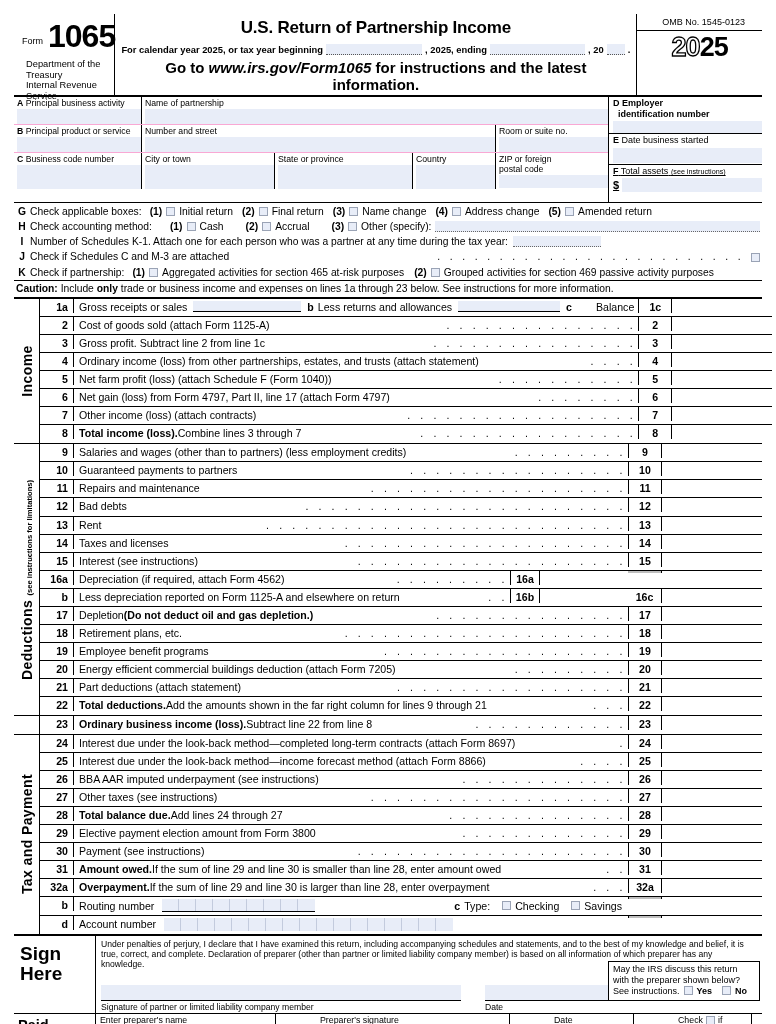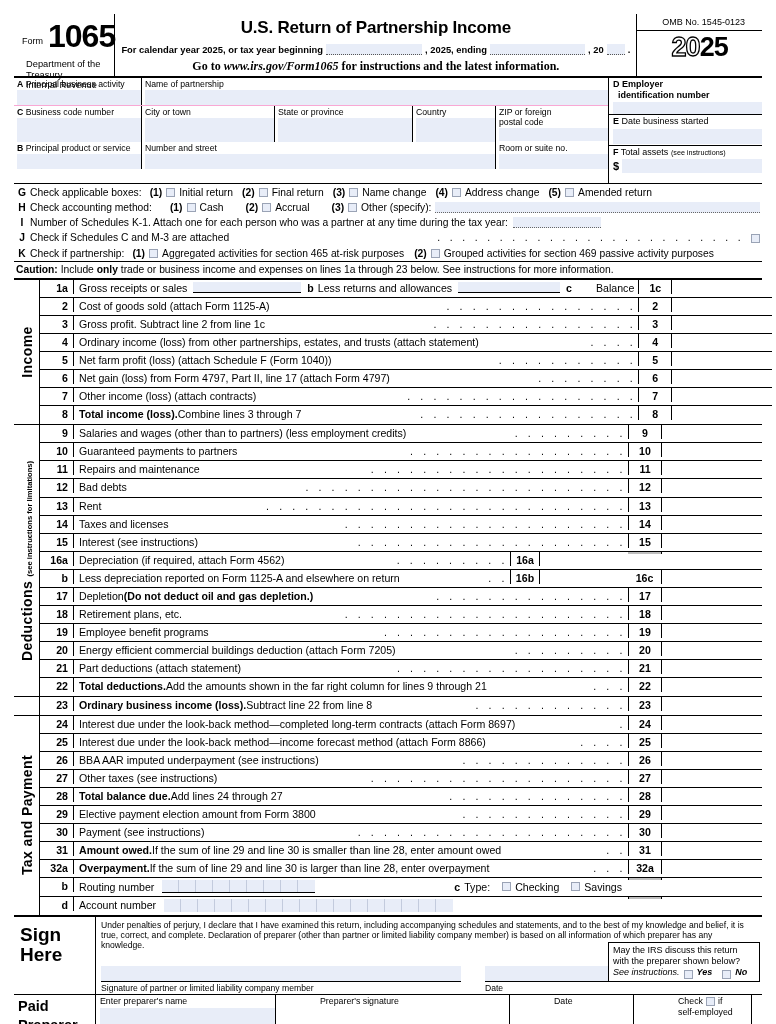--- a/index.html
+++ b/index.html
@@ -28,21 +28,21 @@
       position:absolute; left:34px; top:4px; }
   .hdr-left .dept { font-size:9.3px; line-height:10.6px; position:absolute; left:12px; top:45px; }
   .hdr-mid { flex:1 1 auto; border-left:1.3px solid #000; border-right:1.3px solid #000;
              padding:3px 6px 2px 6px; text-align:center; position:relative; }
   .title { font-size:17px; font-weight:bold; letter-spacing:-0.2px; margin-top:1px; }
   .yearline { font-size:9.4px; font-weight:bold; margin-top:6px; display:flex;
               align-items:flex-end; justify-content:center; white-space:nowrap; }
   .yearline .blank { display:inline-block; height:11px; border-bottom:1px dotted #555;
               background:#e8edf8; margin:0 3px; }
   .b1 { width:96px; } .b2 { width:95px; } .b3 { width:18px; }
-  .gotoline { font-size:12px; font-weight:bold; margin-top:4px;font-family:Liberation Serif, serif; }
+  .gotoline { font-size:15px; font-weight:bold; margin-top:4px; }
   .hdr-right { width:154px; }
   .omb { font-size:9px; text-align:center; padding:3px 0 3px 8px; border-bottom:1px solid #000; }
   .yearbig { text-align:center; padding:1px 0 2px 0; font-size:27px; font-weight:bold;
              letter-spacing:-1px; line-height:31px; }
   .yearbig .hollow { color:#fff; -webkit-text-stroke:1.3px #000; }
 
   
   .entity { border-bottom:1.3px solid #000; }
   .erow { display:flex; border-bottom:1px solid #f9a8d4; }
   .erow:last-child { border-bottom:none; }
@@ -118,21 +118,21 @@
   .sign { display:flex; border-bottom:1.3px solid #000; }
   .sign-l { width:82px; flex:none; border-right:1px solid #000; padding:8px 0 0 6px; }
   .sign-l div { font-size:19px; font-weight:bold; line-height:20px; }
   .sign-r { flex:1 1 auto; padding:3px 0 0 5px; position:relative; }
   .perjury { font-size:8.6px; line-height:10.3px; padding-right:4px; }
   .siglines { display:flex; align-items:flex-end; margin-top:16px; padding-bottom:1px; }
   .sigline { border-bottom:1px solid #000; height:16px; }
   .sigcap { font-size:8.6px; padding-top:1px; }
   .irsbox { position:absolute; right:2px; top:25px; width:152px; border:1.6px solid #000;
             padding:2px 3px 2px 4px; font-size:9px; line-height:11.4px; background:#fff; }
-  .irsbox .line3 { display:flex; align-items:flex-end;font-style:italic; }
+  .irsbox .line3 { display:flex; align-items:flex-start; }
 
   
   .paid { display:flex; border-bottom:2.2px solid #000; }
   .paid-l { width:82px; flex:none; border-right:1px solid #000; padding:2px 0 0 4px; }
   .paid-l div { font-size:14.5px; font-weight:bold; line-height:18.5px; }
   .paid-r { flex:1 1 auto; }
   .prow { display:flex; border-bottom:1px solid #000;gap:40px; }
   .prow:last-child { border-bottom:none; }
   .pcell { border-right:1px solid #000; padding:1px 0 0 4px; font-size:8.8px;
            line-height:10.4px; position:relative; }
@@ -181,20 +181,35 @@
           <div class="ecell c-a">
             <div class="lbl"><b>A</b> <span>Principal business activity</span></div>
             <div class="inp"></div>
           </div>
           <div class="ecell c-name" style="border-right:none;">
             <div class="lbl"><span>Name of partnership</span></div>
             <div class="inp"></div>
           </div>
         </div>
 
+        <div class="erow">
+          <div class="ecell c-a">
+            <div class="lbl"><b>B</b> <span>Principal product or service</span></div>
+            <div class="inp"></div>
+          </div>
+          <div class="ecell grow">
+            <div class="lbl"><span>Number and street</span></div>
+            <div class="inp"></div>
+          </div>
+          <div class="ecell c-room" style="border-right:none;">
+            <div class="lbl"><span>Room or suite no.</span></div>
+            <div class="inp"></div>
+          </div>
+        </div>
+
         <div class="erow" style="border-bottom:none;">
           <div class="ecell c-a">
             <div class="lbl"><b>C</b> <span>Business code number</span></div>
             <div class="inp" style="height:24px;"></div>
           </div>
           <div class="ecell c-city">
             <div class="lbl"><span>City or town</span></div>
             <div class="inp" style="height:24px;"></div>
           </div>
           <div class="ecell c-state">
@@ -203,47 +218,32 @@
           </div>
           <div class="ecell grow">
             <div class="lbl"><span>Country</span></div>
             <div class="inp" style="height:24px;"></div>
           </div>
           <div class="ecell c-zip" style="border-right:none;">
             <div class="lbl">ZIP or foreign<br>postal code</div>
             <div class="inp" style="height:13px;"></div>
           </div>
         </div>
-
-        <div class="erow">
-          <div class="ecell c-a">
-            <div class="lbl"><b>B</b> <span>Principal product or service</span></div>
-            <div class="inp"></div>
-          </div>
-          <div class="ecell grow">
-            <div class="lbl"><span>Number and street</span></div>
-            <div class="inp"></div>
-          </div>
-          <div class="ecell c-room" style="border-right:none;">
-            <div class="lbl"><span>Room or suite no.</span></div>
-            <div class="inp"></div>
-          </div>
-        </div>
       </div>
 
       <div class="c-right rstack" style="border-left:1px solid #000;">
         <div class="rcell" style="height:37px;">
           <div class="lbl" style="font-size:9px;line-height:10.6px;"><b>D</b> <b>Employer<br>&nbsp;&nbsp;identification number</b></div>
           <div class="inp" style="height:12px;margin-top:2px;background:#e8edf8;"></div>
         </div>
         <div class="rcell" style="height:31px;">
           <div class="lbl" style="font-size:9px;line-height:11px;"><b>E</b> <span>Date business started</span></div>
           <div class="inp" style="height:15px;margin-top:2px;background:#e8edf8;"></div>
         </div>
-        <div class="rcell" style="height:37px;border-bottom:none;">
+        <div class="rcell" style="height:37px;border-bottom:none;text-decoration:underline;">
           <div class="lbl" style="font-size:9px;line-height:11px;"><b>F</b> <span>Total assets</span> <span class="cap" style="font-size:7.2px;">(see instructions)</span></div>
           <div style="display:flex;align-items:center;margin-top:1px;">
             <span class="bold" style="font-size:11px;padding-right:3px;">$</span>
             <span class="fill grow" style="height:14px;"></span>
           </div>
         </div>
       </div>
     </div>
   </div>
 

